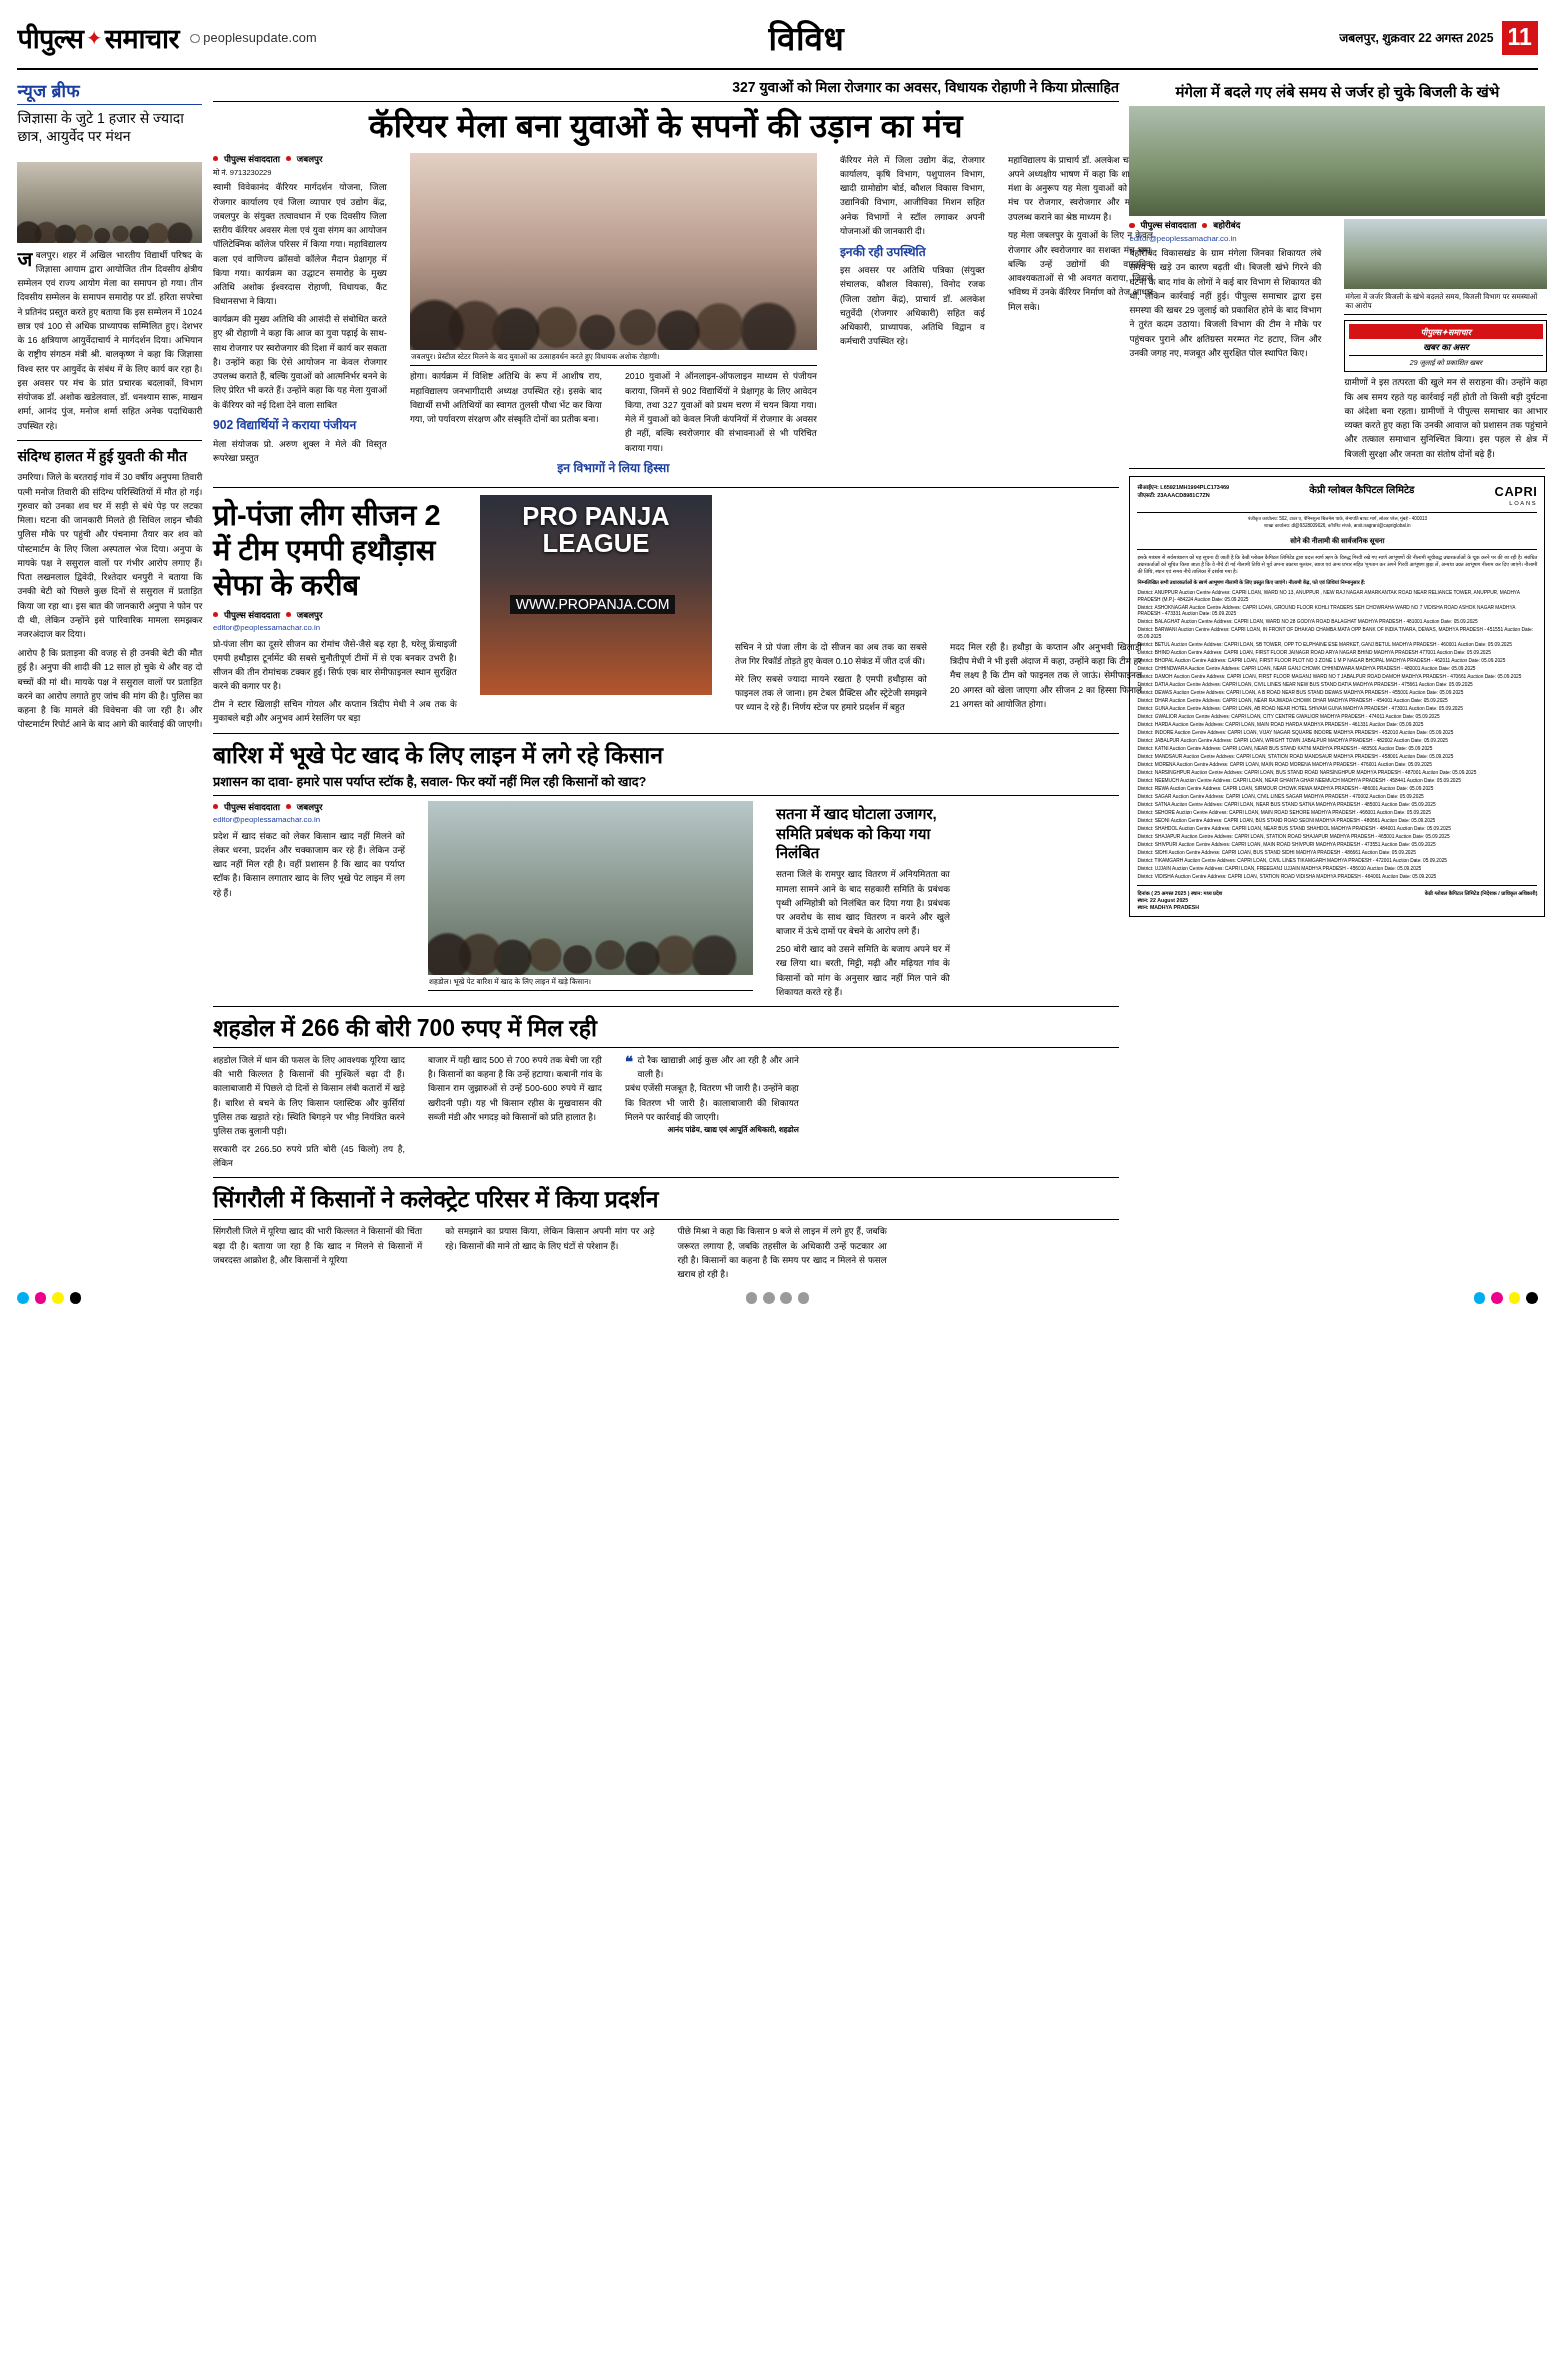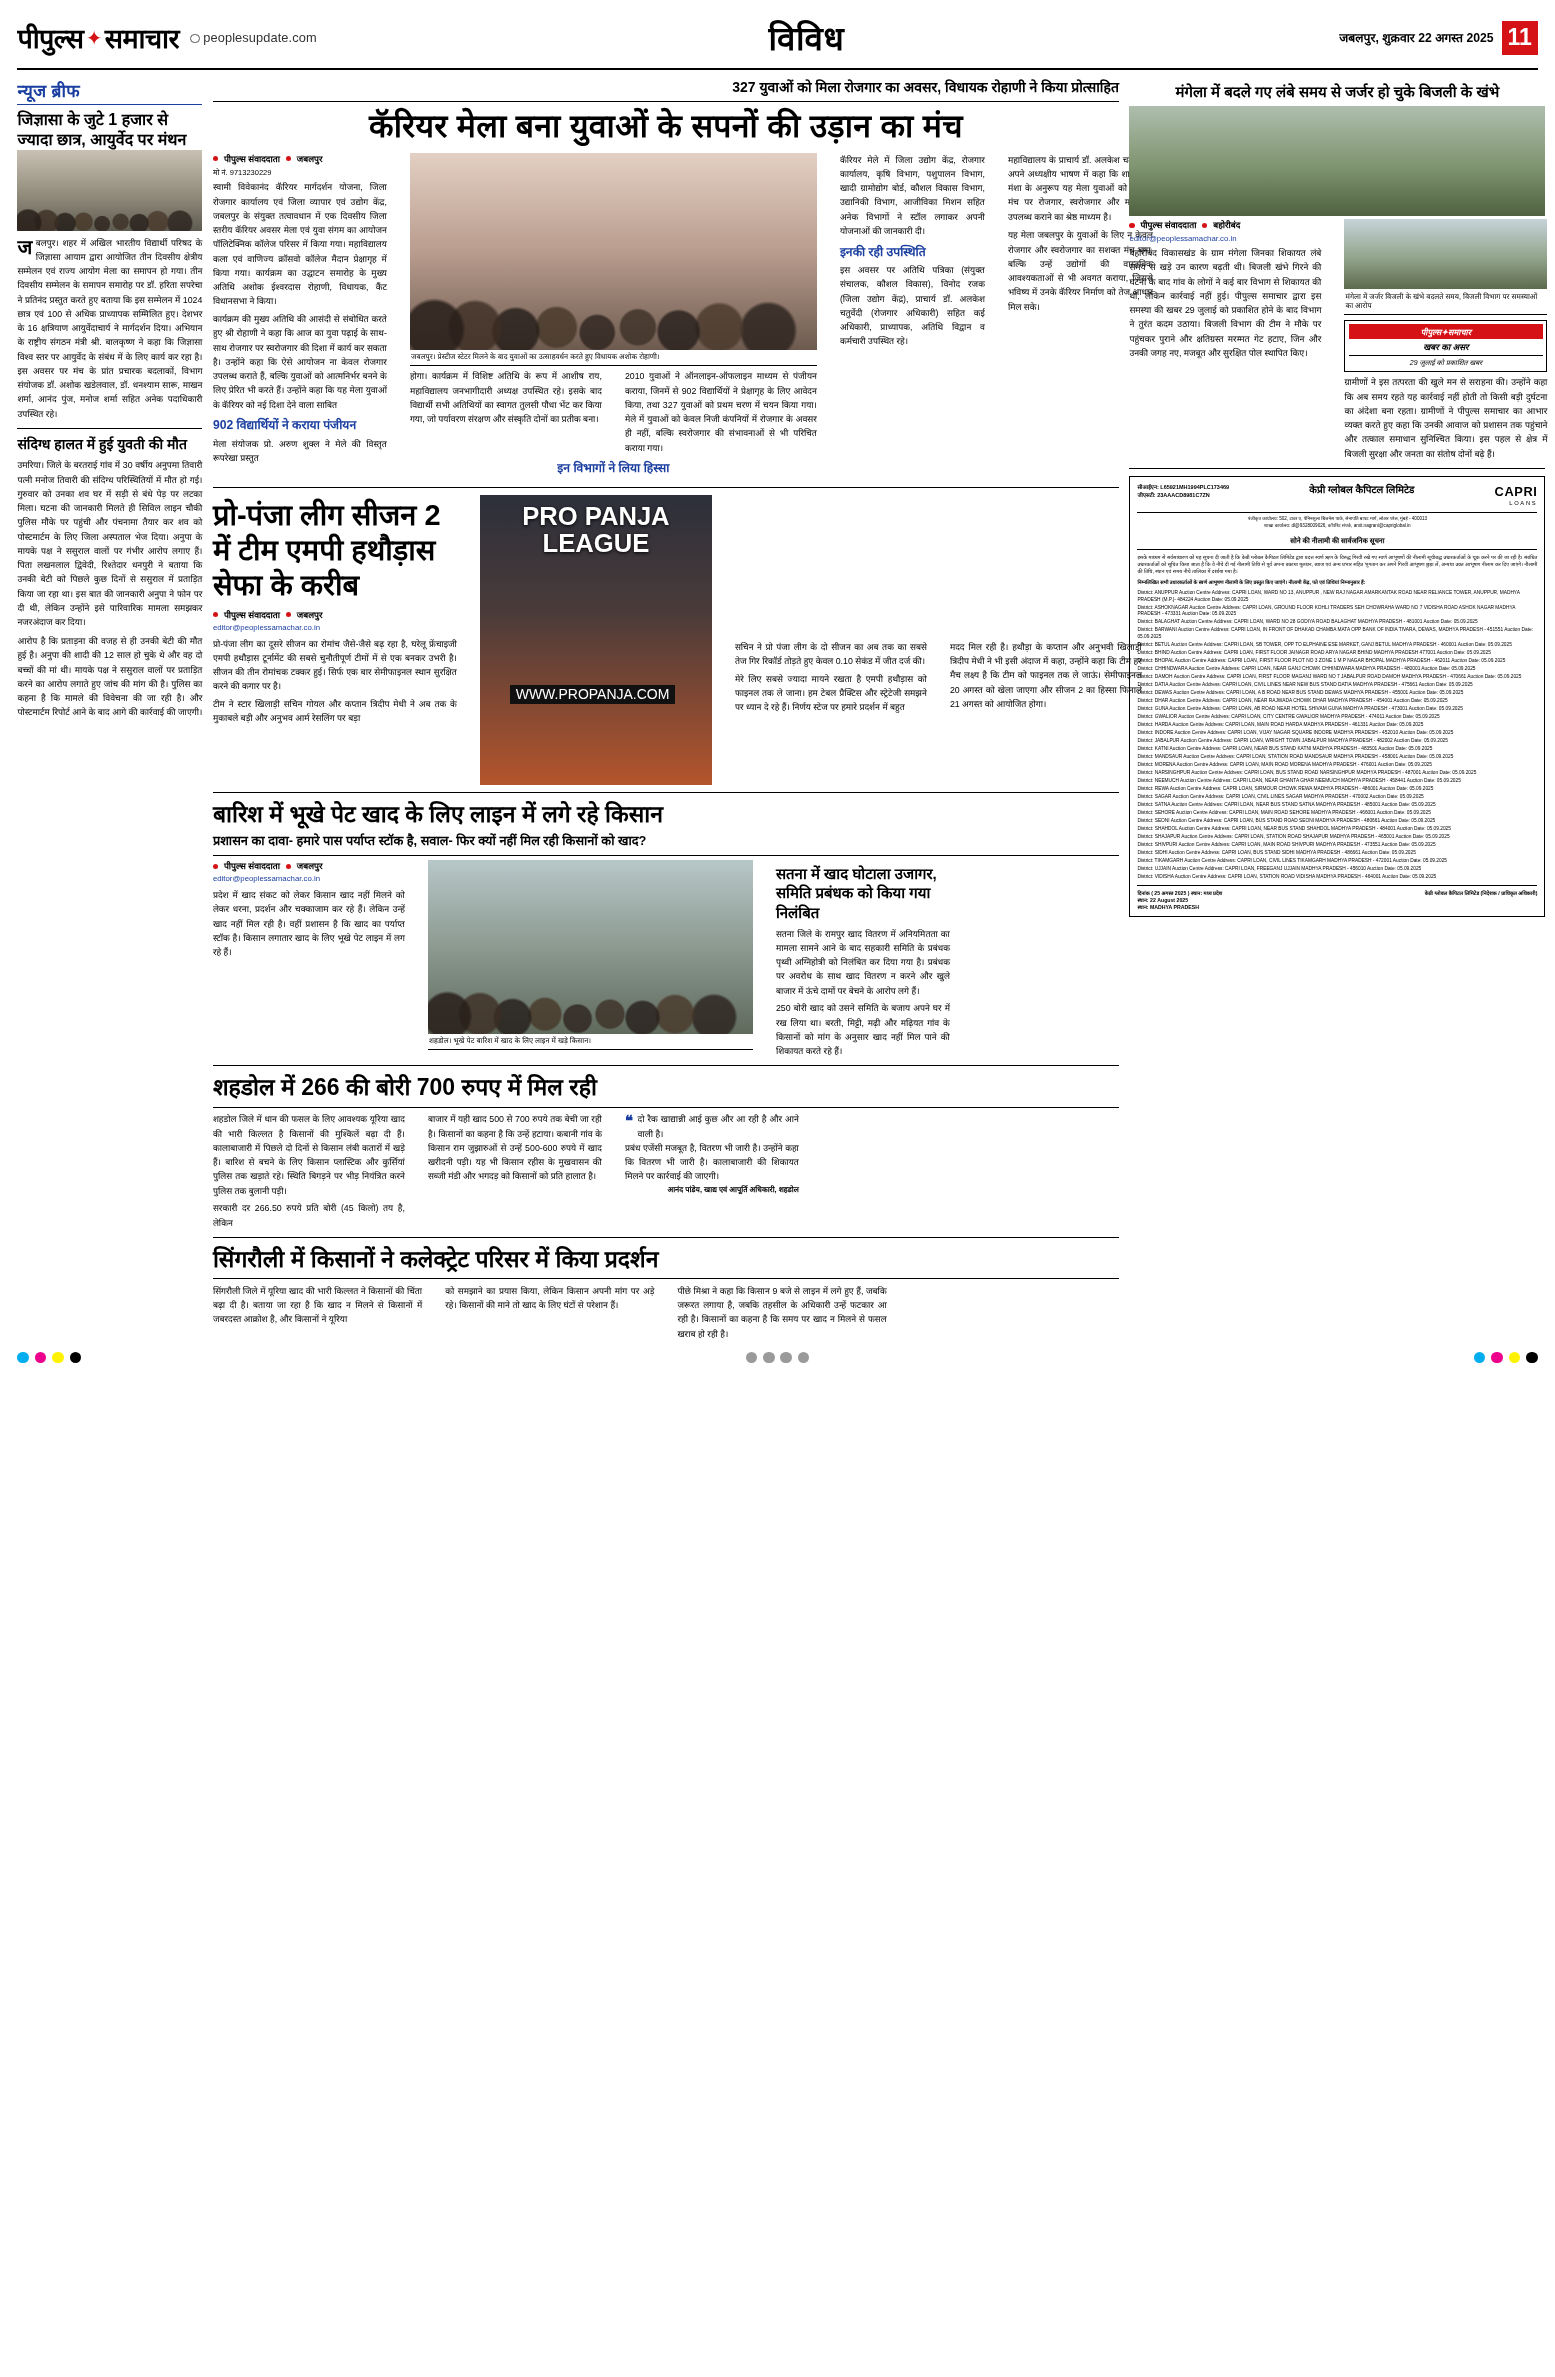--- a/index.html
+++ b/index.html
@@ -56,21 +56,21 @@
   .col-left { width: 185px; flex:none; }
   .col-mid { width: 906px; flex:none; }
   .col-right { width: 416px; flex:none; }
 
   
   .newsbrief-head {
     color:#1b3fa0; font-size:17.4px; font-weight:bold; letter-spacing:0.3px;
     border-bottom:1.7px solid #1b3fa0; padding-bottom:2.3px; margin-bottom:4.6px;
   }
   .lead-head {
-    font-size:16px; font-weight:bold; line-height:1.25; margin-bottom:0;
+    font-size:14px; font-weight:normal; line-height:1.25; margin-bottom:17px;
   }
   .photo {
     background:#9aa7a0; width:100%; position:relative; overflow:hidden;
   }
   .photo.crowd { background: linear-gradient(#c9c2b4 0%, #8d8778 60%, #5d5b50 100%); }
   .photo.stage { background: linear-gradient(#e3cfc3 0%, #b99d8e 50%, #6d5a4f 100%); }
   .photo.field { background: linear-gradient(#aebfae 0%, #7f9470 55%, #4f6140 100%); }
   .photo.sport { background: linear-gradient(#2c2f3a 0%, #4a3b3a 40%, #b4552c 100%); }
   .photo.queue { background: linear-gradient(#b8c7c8 0%, #8c9a91 50%, #5f6a5c 100%); }
   .photo.poles { background: linear-gradient(#c6d3d8 0%, #93a58e 55%, #5d6b4c 100%); }
@@ -262,21 +262,21 @@
             <span class="byline-dot"></span>
             <span class="byline-city">जबलपुर</span>
           </div>
           <div class="byline-mail">editor@peoplessamachar.co.in</div>
           <div style="height:4.6px"></div>
           <div class="body-txt">प्रो-पंजा लीग का दूसरे सीजन का रोमांच जैसे-जैसे बढ़ रहा है, घरेलू फ्रेंचाइजी एमपी हथौड़ास टूर्नामेंट की सबसे चुनौतीपूर्ण टीमों में से एक बनकर उभरी है। सीजन की तीन रोमांचक टक्कर हुई। सिर्फ एक बार सेमीफाइनल स्थान सुरक्षित करने की कगार पर है।</div>
           <div style="height:3.5px"></div>
           <div class="body-txt">टीम ने स्टार खिलाड़ी सचिन गोयल और कप्तान त्रिदीप मेधी ने अब तक के मुकाबले बड़ी और अनुभव आर्म रेसलिंग पर बड़ा</div>
         </div>
         <div class="c" style="flex:0 0 232px">
-          <div class="photo sport photo-wrap" style="height:290px;display:flex;align-items:flex-start;justify-content:center;padding-top:8.1px">
+          <div class="photo sport photo-wrap" style="height:200px;display:flex;align-items:flex-start;justify-content:center;padding-top:8.1px">
             <div style="color:#fff;font-size:25.6px;font-weight:bold;text-align:center;line-height:1.05;text-shadow:0 1.2px 3.5px #000">PRO PANJA LEAGUE</div>
             <div style="position:absolute;bottom:81px;left:30px;background:#111;color:#fff;font-size:14px;padding:1.7px 5.8px">WWW.PROPANJA.COM</div>
           </div>
         </div>
         <div class="c" style="flex:0 0 192px">
           <div class="body-txt" style="margin-top:145px">सचिन ने प्रो पंजा लीग के दो सीजन का अब तक का सबसे तेज गिर रिकॉर्ड तोड़ते हुए केवल 0.10 सेकंड में जीत दर्ज की।</div>
           <div style="height:3.5px"></div>
           <div class="body-txt">मेरे लिए सबसे ज्यादा मायने रखता है एमपी हथौड़ास को फाइनल तक ले जाना। हम टेबल प्रैक्टिस और स्ट्रेटेजी समझने पर ध्यान दे रहे हैं। निर्णय स्टेज पर हमारे प्रदर्शन में बहुत</div>
         </div>
         <div class="c" style="flex:0 0 192px">

